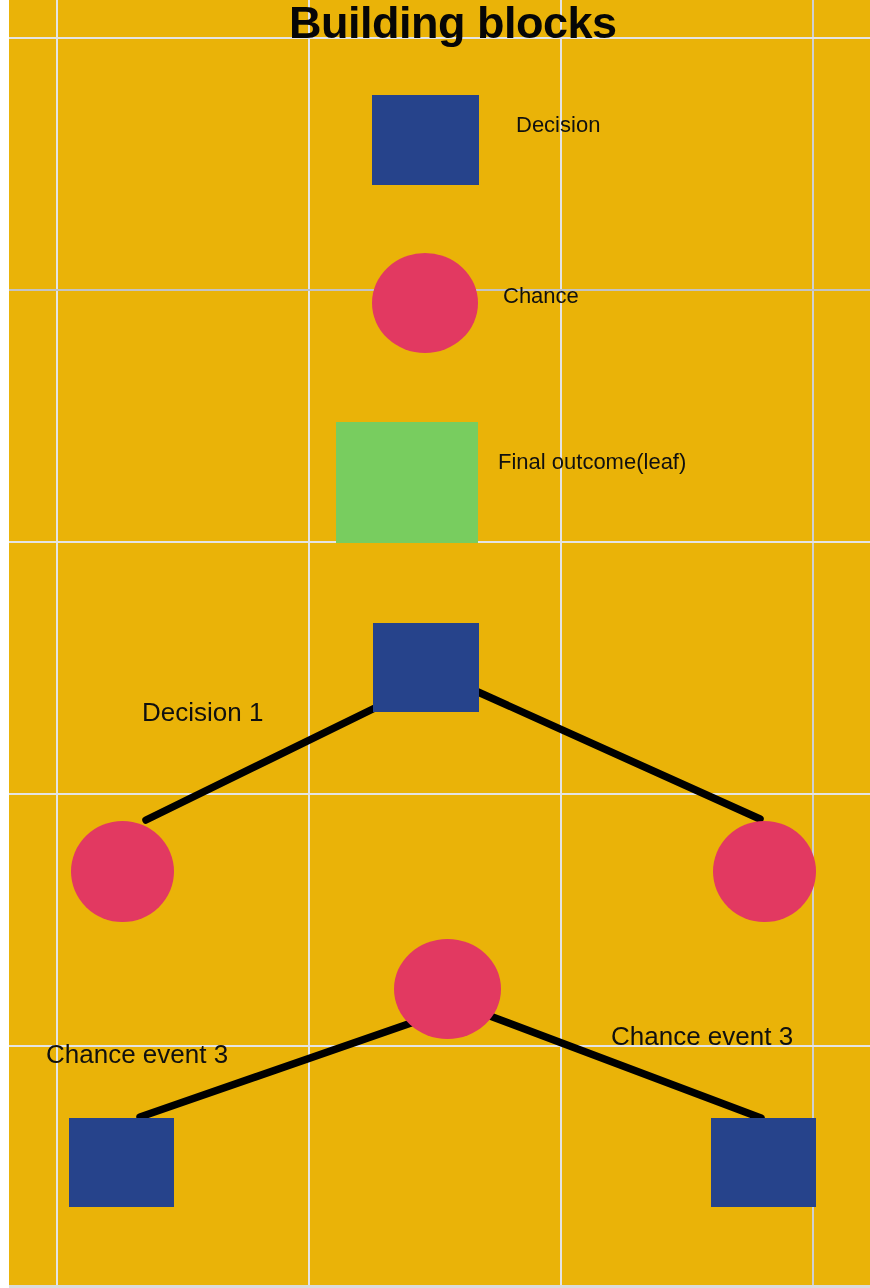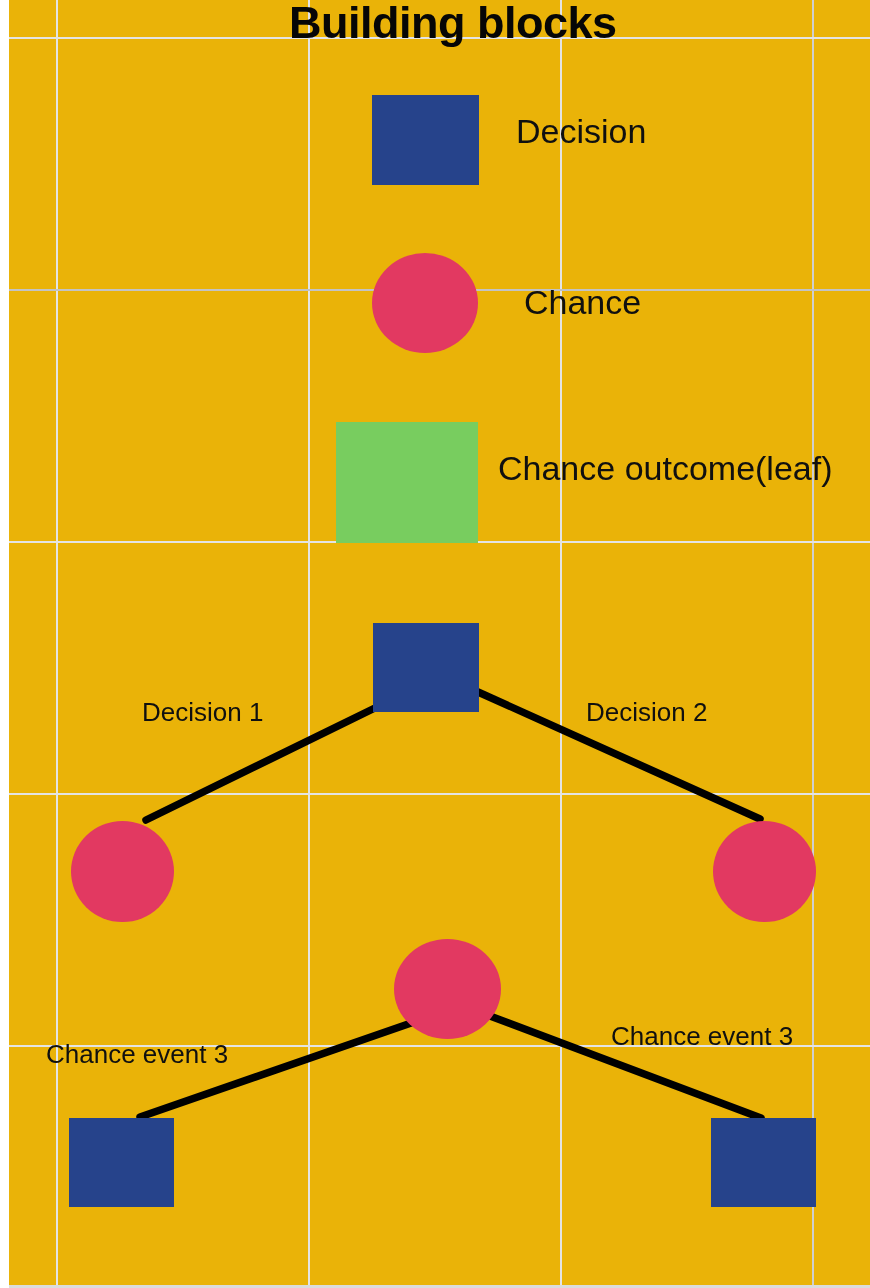--- a/index.html
+++ b/index.html
@@ -18,21 +18,21 @@
   .grid-line.edge-bottom{background:#dcdcdc;height:3px;}
   
   .edges{position:absolute;left:0;top:0;z-index:2;}
   .edges line{stroke-width:7.5;stroke-linecap:round;}
   
   .shape{position:absolute;z-index:3;}
   .shape.circle{border-radius:50%;}
   
   .txt{position:absolute;z-index:4;color:#101010;white-space:nowrap;}
   .title{font-size:45px;font-weight:700;letter-spacing:-0.5px;color:#060606;}
-  .legend-label{font-size:34px;}
+  .legend-label{font-size:22px;}
   .edge-label{font-size:26px;}
 </style>
 </head>
 <body>
 
 <div class="canvas">
 
   <div class="grid-line v" style="left:47px"></div>
   <div class="grid-line v" style="left:299px"></div>
   <div class="grid-line v" style="left:551px"></div>
@@ -50,28 +50,27 @@
     <line x1="405" y1="1022" x2="131" y2="1117" style="stroke: rgb(0, 0, 0);"></line>
     <line x1="473" y1="1013" x2="752" y2="1118" style="stroke: rgb(0, 0, 0);"></line>
   </svg>
 
   <div class="txt title" style="left:280px;top:-3px">Building blocks</div>
 
   <div class="shape" style="left: 363px; top: 95px; width: 107px; height: 90px; background: rgb(38, 67, 139);"></div>
   <div class="txt legend-label" style="left:507px;top:112px">Decision</div>
 
   <div class="shape circle" style="left: 363px; top: 253px; width: 106px; height: 100px; background: rgb(226, 57, 97);"></div>
-  <div class="txt legend-label" style="left:515px;top:283px">Chance</div>
+  <div class="txt legend-label" style="left:494px;top:283px">Chance</div>
 
   <div class="shape" style="left: 327px; top: 422px; width: 142px; height: 121px; background: rgb(120, 205, 95);"></div>
-  <div class="txt legend-label" style="left:489px;top:449px">Chance outcome(leaf)</div>
+  <div class="txt legend-label" style="left:489px;top:449px">Final outcome(leaf)</div>
 
   <div class="shape" style="left: 364px; top: 623px; width: 106px; height: 89px; background: rgb(38, 67, 139);"></div>
   <div class="txt edge-label" style="left:133px;top:697px">Decision 1</div>
-  <div class="txt edge-label" style="left:577px;top:697px">Decision 2</div>
   <div class="shape circle" style="left: 62px; top: 821px; width: 103px; height: 101px; background: rgb(226, 57, 97);"></div>
   <div class="shape circle" style="left: 704px; top: 821px; width: 103px; height: 101px; background: rgb(226, 57, 97);"></div>
 
   <div class="shape circle" style="left: 385px; top: 939px; width: 107px; height: 100px; background: rgb(226, 57, 97);"></div>
   <div class="txt edge-label" style="left:37px;top:1039px">Chance event 3</div>
   <div class="txt edge-label" style="left:602px;top:1021px">Chance event 3</div>
   <div class="shape" style="left: 60px; top: 1118px; width: 105px; height: 89px; background: rgb(38, 67, 139);"></div>
   <div class="shape" style="left: 702px; top: 1118px; width: 105px; height: 89px; background: rgb(38, 67, 139);"></div>
 
 </div>

